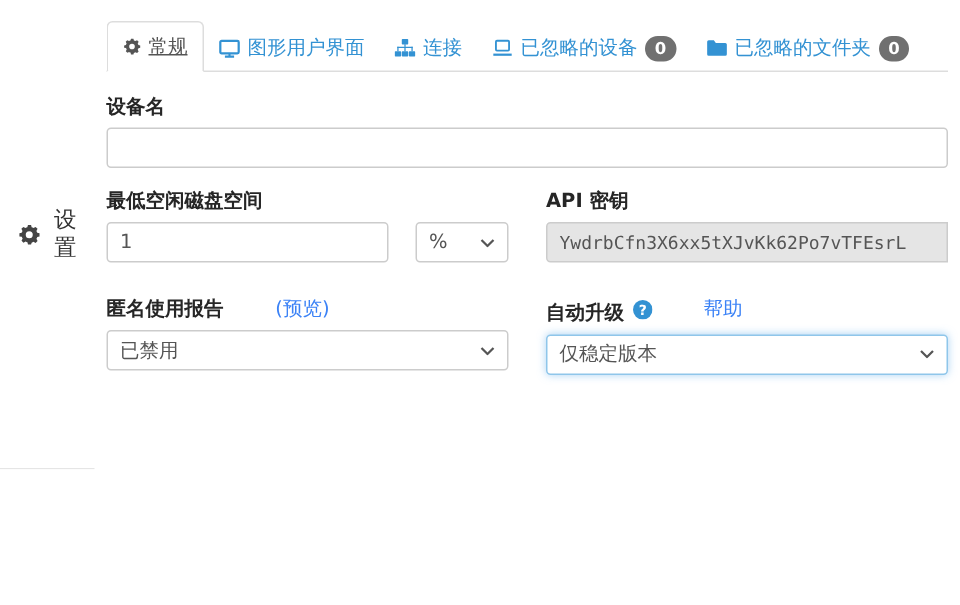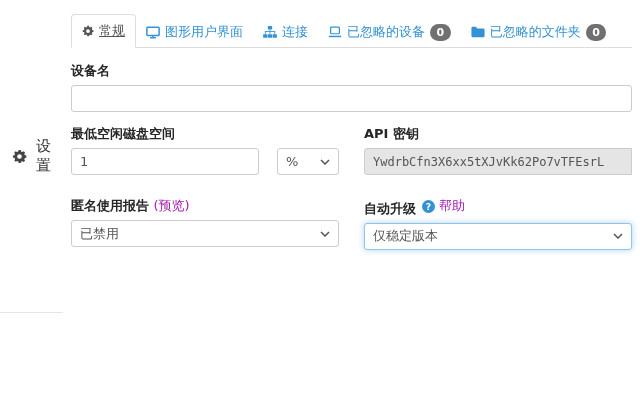--- a/index.html
+++ b/index.html
@@ -17,21 +17,21 @@
   
   .tabs{list-style:none;margin:0;padding:0;display:flex;align-items:flex-end;border-bottom:1px solid #ddd;font-size:13px;}
   .tab{display:flex;align-items:center;gap:5px;padding:7px 10px;margin-bottom:-1px;cursor:pointer;color:#3392d3;white-space:nowrap;}
   .tab.active{background:#fff;border:1px solid #ddd;border-bottom-color:#fff;border-radius:4px 4px 0 0;color:#555;text-decoration:underline;}
   .tab .ticon{display:inline-flex;}
   .badge{background:#707070;color:#fff;border-radius:10px;font-size:11px;line-height:1;padding:3px 6.5px;font-weight:bold;}
 
   
   .form{margin-top:14px;}
   .fg-label{display:block;font-size:13px;font-weight:bold;color:#262626;margin-bottom:5px;}
-  .fg-label .lnk{font-weight:normal;color:#a21caf;text-decoration:none;}
+  .fg-label .lnk{font-weight:normal;color:#3b82f6;text-decoration:none;margin-left:30px;}
   .fg-label .qwrap{display:inline-flex;align-items:center;gap:4px;margin-left:6px;font-weight:normal;}
   input.txt{box-sizing:border-box;height:27px;border:1px solid #ccc;border-radius:3px;padding:3px 8px;font-size:13px;color:#555;font-family:inherit;width:100%;outline:none;}
   .row2{display:grid;grid-template-columns:1fr 1fr;column-gap:25px;margin-top:13px;align-items:start;}
   .inline{display:flex;}
   .inline .grow{flex:1;}
   .help{font-size:12.5px;color:#3c3c3c;margin:6px 0 0 0;}
 
   
   .select{box-sizing:border-box;height:27px;border:1px solid #ccc;border-radius:3px;padding:3px 8px;font-size:13px;color:#555;display:flex;align-items:center;justify-content:space-between;background:#fff;cursor:pointer;}
   .select.unit{width:62px;margin-left:18px;}

